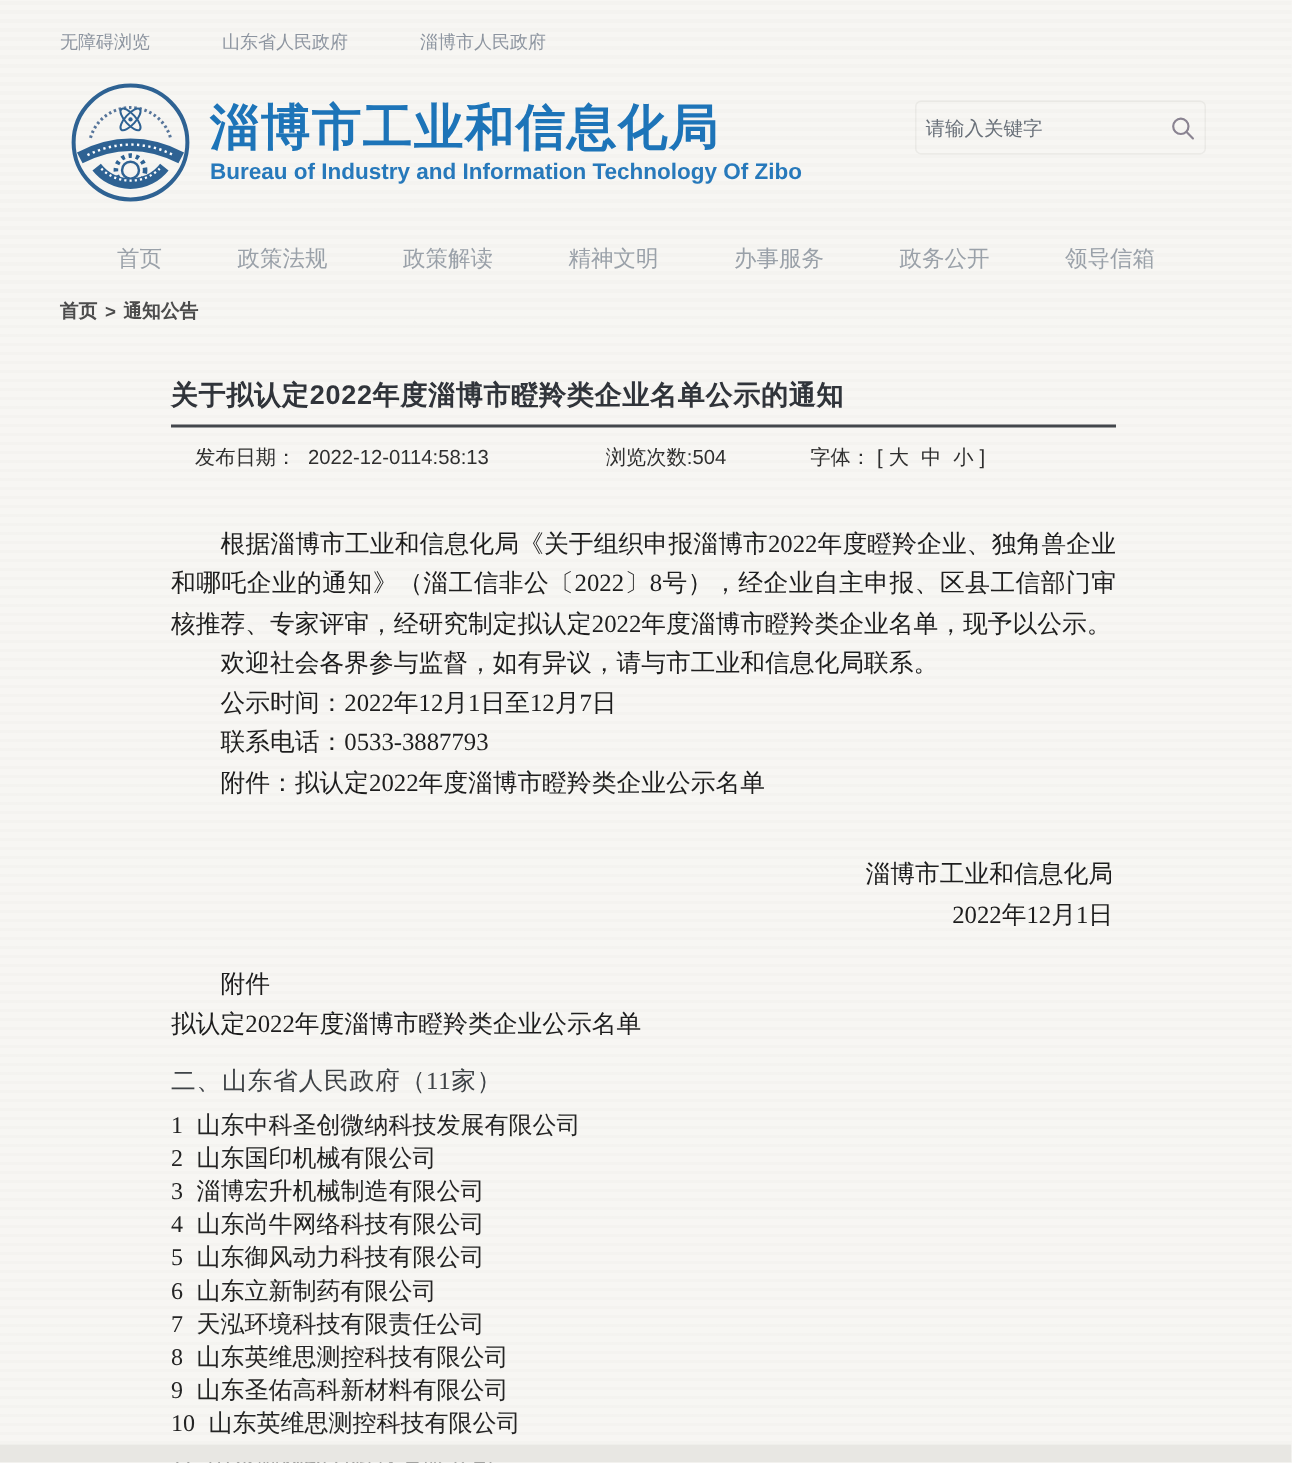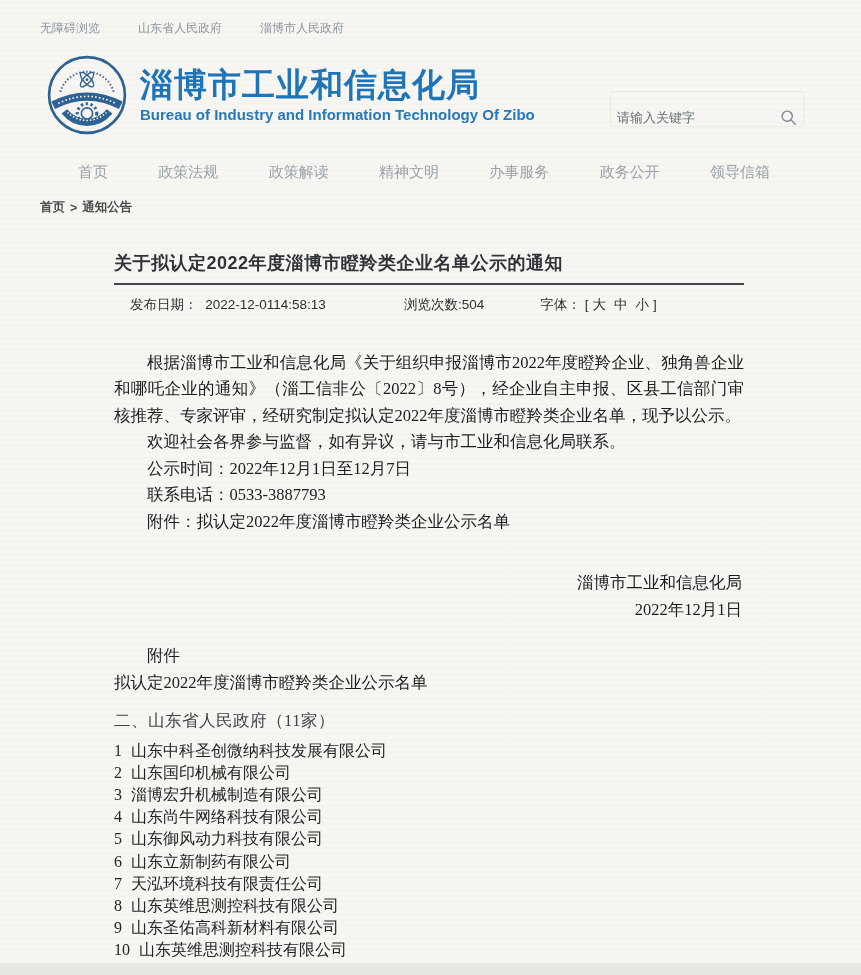--- a/index.html
+++ b/index.html
@@ -4,33 +4,33 @@
 <style>
   html,body { margin:0; padding:0; }
   body {
     width:861px; height:975px; position:relative; overflow:hidden;
     background:#f7f6f3;
     background-image: repeating-linear-gradient(0deg, rgba(120,118,108,0.025) 0 2px, rgba(255,255,255,0) 2px 6px);
     font-family:"Liberation Sans","DejaVu Sans",sans-serif;
   }
 
   
-  .topbar { padding:20px 0 0 40px; display:flex; gap:38px; }
+  .topbar { padding:20px 0 0 40px; display:flex; gap:48px; }
   .top-link { font-size:12px; color:#8d95a0; text-decoration:none; cursor:pointer; }
 
   
   .header { position:relative; display:flex; align-items:center; padding:10px 0 0 46px; height:96px; }
   .logo { width:82px; height:82px; flex:0 0 auto; }
   .brand { margin-left:12px; }
   .brand-title { font-size:33px; font-weight:bold; color:#1d74b8; letter-spacing:1px; line-height:1.12; }
   .brand-sub { font-size:15px; color:#2779bb; margin-top:3px;font-weight:bold; }
 
   .search { position:absolute; left:610px; top:30px; width:184px; height:34px;
-            display:flex; align-items:flex-end; justify-content:space-between;
-            border:1px solid rgba(160,160,150,0.12); border-radius:4px; padding:0 4px;margin-top:24px; }
+            display:flex; align-items:center; justify-content:space-between;
+            border:1px solid rgba(160,160,150,0.12); border-radius:4px; padding:0 4px; }
   .search-input { border:0; background:transparent; outline:none; font-size:13px; color:#4a4f58; width:132px;
                   font-family:"Liberation Sans","DejaVu Sans",sans-serif; }
   .search-input::placeholder { color:#697079; }
   .search-btn { background:none; border:0; padding:0 2px; cursor:pointer; display:flex; align-items:center; }
 
   
   .nav { display:flex; justify-content:space-between; margin:20px 0 0 78px; width:692px; }
   .nav-item { font-size:15px; color:#9aa1a9; text-decoration:none; cursor:pointer; white-space:nowrap; }
 
   

